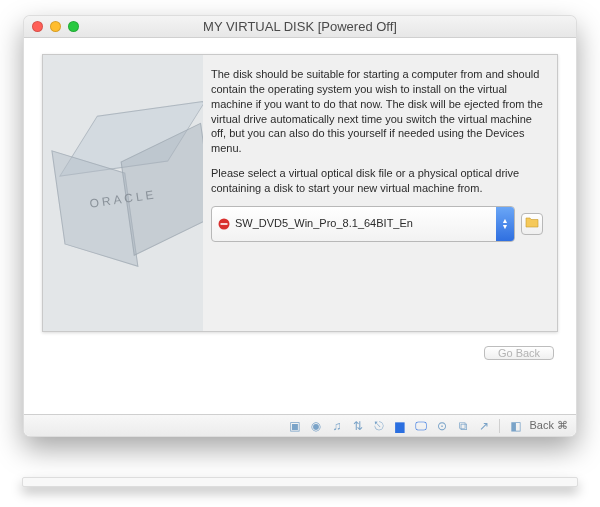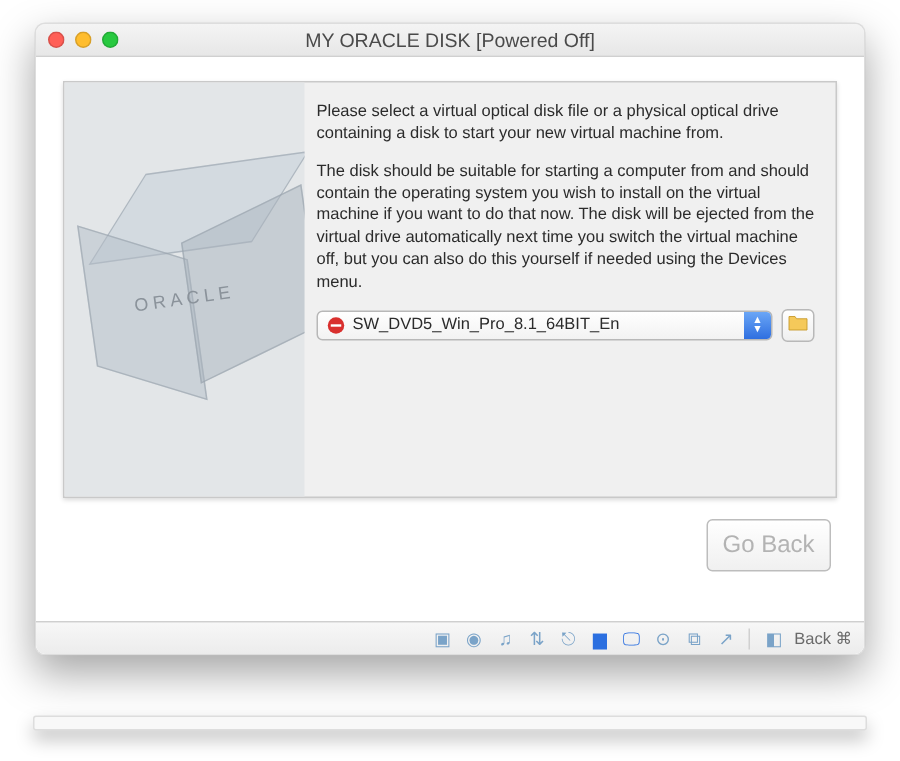--- a/index.html
+++ b/index.html
@@ -78,21 +78,21 @@
     }
     .right-pane {
       flex:1; padding:12px 14px 10px 8px;
       font-size:11px; line-height:1.35; color:#2b2b2b;
     }
     .right-pane p { margin-bottom:10px; }
     .combo-row {
       display:flex; gap:6px; align-items:center; margin-top:8px;
     }
     .combo {
-      flex:1; height:20px;
+      flex:1; height:36px;
       background:linear-gradient(#fff,#f2f2f2);
       border:1px solid #b8b8b8;
       border-radius:4px;
       display:flex; align-items:center;
       overflow:hidden;
       font-size:11px;
       position:relative;
     }
     .combo .err-icon {
       width:16px; display:flex; justify-content:center; align-items:center;
@@ -112,22 +112,22 @@
       border:1px solid #b8b8b8; border-radius:4px;
       background:linear-gradient(#fff,#efefef);
       display:flex; align-items:center; justify-content:center;
       font-size:13px;
     }
     .button-row {
       display:flex; justify-content:flex-end; gap:10px;
       margin:14px 22px 0 0;
     }
     .btn {
-      min-width:70px; height:35px;
-      border-radius:4px; font-size:16px;
+      min-width:70px; height:14px;
+      border-radius:4px; font-size:11px;
       border:1px solid #bdbdbd;
       background:linear-gradient(#ffffff,#f0f0f0);
       color:#333;
       display:flex; align-items:center; justify-content:center;
       padding:0 10px;
       margin-left:45px;
     }
     .btn.disabled { color:#b3b3b3; }
     .btn.primary {
       background:linear-gradient(#63a3f8,#2e72e8);
@@ -161,37 +161,37 @@
 </head>
 <body>
 
 <div class="outer-frame">
   <div class="titlebar">
     <div class="traffic">
       <div class="dot red"></div>
       <div class="dot yellow"></div>
       <div class="dot green"></div>
     </div>
-    <div class="title">MY ORACLE DISK [Powered Off]</div>
+    <div class="title">MY VIRTUAL DISK [Powered Off]</div>
   </div>
 
   <div class="content">
 
     <div class="assist-panel">
       <div class="left-art">
         <div class="cube">
           <div class="face top"></div>
           <div class="face left"></div>
           <div class="face right"></div>
         </div>
         <div class="oracle-label">ORACLE</div>
       </div>
       <div class="right-pane">
+        <p>The disk should be suitable for starting a computer from and should contain the operating system you wish to install on the virtual machine if you want to do that now. The disk will be ejected from the virtual drive automatically next time you switch the virtual machine off, but you can also do this yourself if needed using the Devices menu.</p>
         <p>Please select a virtual optical disk file or a physical optical drive containing a disk to start your new virtual machine from.</p>
-        <p>The disk should be suitable for starting a computer from and should contain the operating system you wish to install on the virtual machine if you want to do that now. The disk will be ejected from the virtual drive automatically next time you switch the virtual machine off, but you can also do this yourself if needed using the Devices menu.</p>
         <div class="combo-row">
           <div class="combo">
             <span class="err-icon">
               <svg width="12" height="12" viewBox="0 0 12 12">
                   <circle cx="6" cy="6" r="5.5" fill="#d9302e"></circle>
                   <rect x="2.5" y="5.2" width="7" height="1.6" fill="#fff"></rect>
                 </svg>
             </span>
             <span class="combo-text">SW_DVD5_Win_Pro_8.1_64BIT_En</span>
             <span class="arrows">▲<br>▼</span>

